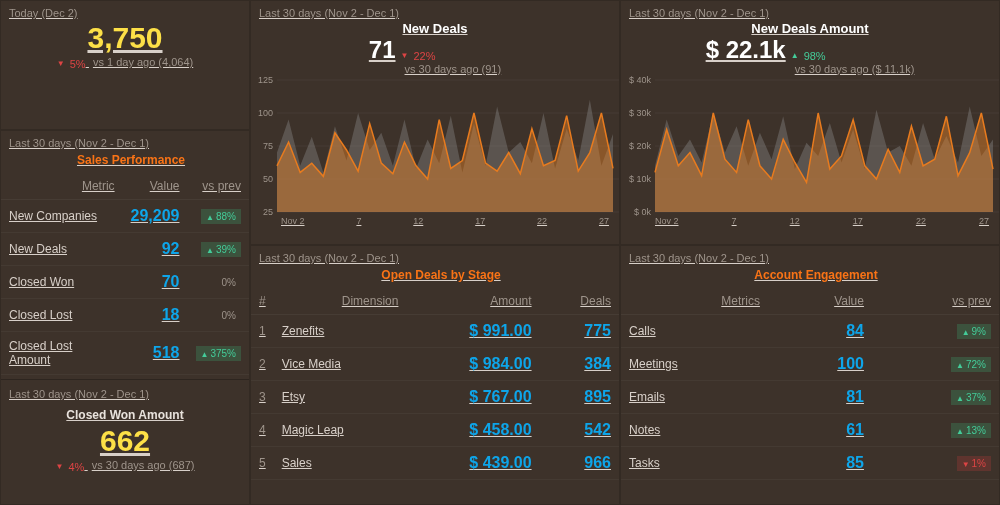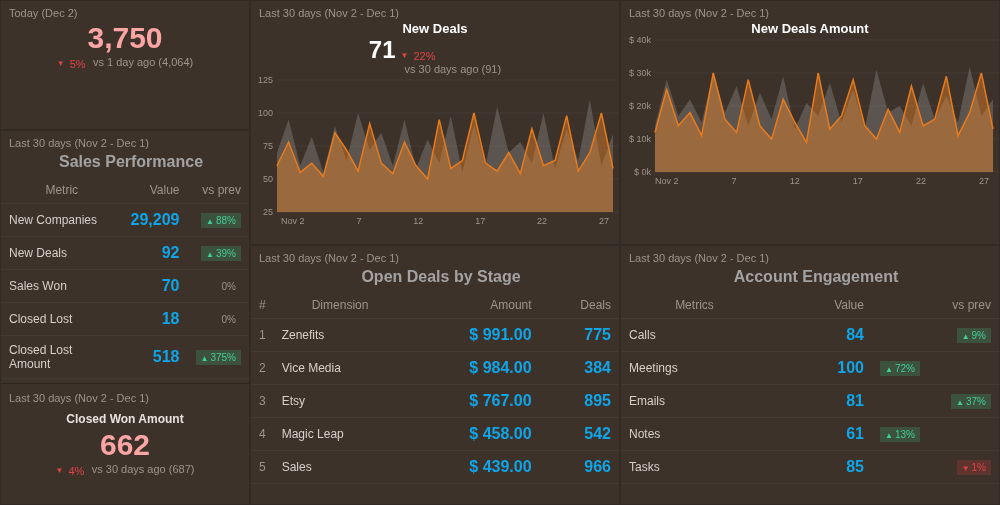--- a/index.html
+++ b/index.html
@@ -1,30 +1,30 @@
 <!DOCTYPE html>
 <html><head>
 <meta charset="utf-8">
 <style>
 * { margin:0; padding:0; box-sizing:border-box; }
 body { background:#4d3e35; font-family:Arial,Helvetica,sans-serif; color:#d8d0c9; width:1000px; height:505px; overflow:hidden; font-size:12px; }
-.grid { display:grid; grid-template-columns:250px 370px 380px; grid-template-rows:130px 115px 260px; gap:0; }
+.grid { display:grid; grid-template-columns:250px 370px 380px; grid-template-rows:130px 115px 260px; gap:0;text-decoration:underline; }
 .panel { background:rgba(50,40,33,0.55); border:1px solid rgba(0,0,0,0.15); position:relative; }
 .panel-label { color:#9e948b; font-size:11px; padding:6px 8px 0 8px; display:block; }
 .panel-center { text-align:center; }
 .metric-title { color:#e8e2dc; font-size:12px; margin-top:8px; font-weight:bold; }
-.big-number { color:#fca5a5; font-size:30px; font-weight:bold; margin-top:2px; }
+.big-number { color:#fde047; font-size:30px; font-weight:bold; margin-top:2px; }
 .delta { font-size:11px; display:inline-flex; align-items:center; gap:3px; }
 .delta.down { color:#d44; }
 .delta.up { color:#4c9; }
 .delta-context { color:#9e948b; font-size:11px; margin-left:4px; }
 .arrow-up::before { content:'▲'; font-size:8px; margin-right:2px; }
 .arrow-down::before { content:'▼'; font-size:8px; margin-right:2px; }
 .tbl { width:100%; border-collapse:collapse; font-size:12px; }
-.tbl th { text-align:center; color:#9e948b; font-weight:normal; padding:6px 8px; border-bottom:1px solid rgba(255,255,255,0.05); }
+.tbl th { text-align:right; color:#9e948b; font-weight:normal; padding:6px 8px; border-bottom:1px solid rgba(255,255,255,0.05); }
 .tbl td { padding:7px 8px; border-bottom:1px solid rgba(255,255,255,0.04); }
 .tbl .val { text-align:right; color:#0ea5e9; font-weight:bold; font-size:16px; }
 .badge { display:inline-block; padding:2px 5px; border-radius:0; font-size:10px; }
 .badge.up { background:rgba(60,180,120,0.25); color:#4c9; }
 .badge.down { background:rgba(200,60,60,0.25); color:#d44; }
 .badge.neutral { color:#9e948b; text-align:right; }
 .chart-header { display:flex; flex-direction:column; align-items:center; padding-top:2px; }
 .chart-header .row { display:flex; align-items:baseline; gap:5px; }
 .chart-title { color:#fff; font-size:13px; font-weight:bold; }
 .chart-big { color:#fff; font-size:24px; font-weight:bold; }
@@ -32,21 +32,21 @@
 .area-prev { fill:rgba(150,150,150,0.35); }
 .area-cur { fill:rgba(230,130,40,0.45); }
 .line-cur { stroke:#e87b1e; stroke-width:1.5; fill:none; }
 
 .c-contacts { grid-column:1; grid-row:1; }
 .c-sales   { grid-column:1; grid-row:2/span 2; overflow:hidden; }
 .c-newdeals{ grid-column:2; grid-row:1/span 2; }
 .c-amount  { grid-column:3; grid-row:1/span 2; }
 .c-open    { grid-column:2; grid-row:3; }
 .c-engage  { grid-column:3; grid-row:3; }
-.section-title { text-align:center; color:#a3a3a3; font-weight:bold; font-size:16px; padding:4px 0 6px;margin-left:12px; }
+.section-title { text-align:center; color:#f97316; font-weight:bold; font-size:12px; padding:4px 0 6px;margin-left:12px; }
 .closed-won-panel { border-top:1px solid rgba(0,0,0,0.25); margin-top:4px; padding-top:2px;}
 </style>
 </head>
 <body>
 
 <div class="grid">
 
   <div class="panel c-contacts panel-center">
     <span class="panel-label" style="text-align:left;">Today (Dec 2)</span>
     <div class="big-number">3,750</div>
@@ -72,21 +72,21 @@
             <td>New Companies</td>
             <td class="val">29,209</td>
             <td style="text-align:right"><span class="badge up arrow-up">88%</span></td>
           </tr>
           <tr>
             <td>New Deals</td>
             <td class="val">92</td>
             <td style="text-align:right"><span class="badge up arrow-up">39%</span></td>
           </tr>
           <tr>
-            <td>Sales Won</td>
+            <td>Closed Won</td>
             <td class="val">70</td>
             <td style="text-align:right"><span class="badge neutral">0%</span></td>
           </tr>
           <tr>
             <td>Closed Lost</td>
             <td class="val">18</td>
             <td style="text-align:right"><span class="badge neutral">0%</span></td>
           </tr>
           <tr>
             <td>Closed Lost Amount</td>
@@ -140,20 +140,27 @@
         <span>17</span>
         <span>22</span>
         <span>27</span>
       </div>
   </div>
 
   <div class="panel c-amount">
     <span class="panel-label">Last 30 days (Nov 2 - Dec 1)</span>
     <div class="chart-header">
       <div class="chart-title">New Deals Amount</div>
+      <div class="row">
+        <span class="chart-big">$ 22.1k</span>
+        <span>
+          <span class="delta up arrow-up">98%</span><br>
+          <span class="delta-context">vs 30 days ago ($ 11.1k)</span>
+        </span>
+      </div>
     </div>
     <svg class="chart" id="chart1" viewBox="0 0 378 140">
         <line x1="34" x2="378" y1="136" y2="136" stroke="rgba(255,255,255,0.05)"></line>
         <text x="30" y="139" text-anchor="end" fill="#9e948b" font-size="9">$ 0k</text>
         <line x1="34" x2="378" y1="103" y2="103" stroke="rgba(255,255,255,0.05)"></line>
         <text x="30" y="106" text-anchor="end" fill="#9e948b" font-size="9">$ 10k</text>
         <line x1="34" x2="378" y1="70" y2="70" stroke="rgba(255,255,255,0.05)"></line>
         <text x="30" y="73" text-anchor="end" fill="#9e948b" font-size="9">$ 20k</text>
         <line x1="34" x2="378" y1="37" y2="37" stroke="rgba(255,255,255,0.05)"></line>
         <text x="30" y="40" text-anchor="end" fill="#9e948b" font-size="9">$ 30k</text>
@@ -233,31 +240,31 @@
         </thead>
       <tbody id="engage-rows">
           <tr>
             <td>Calls</td>
             <td class="val">84</td>
             <td style="text-align:right"><span class="badge up arrow-up">9%</span></td>
           </tr>
           <tr>
             <td>Meetings</td>
             <td class="val">100</td>
-            <td style="text-align:left"><span class="badge up arrow-up">72%</span></td>
+            <td style="text-align:right"><span class="badge up arrow-up">72%</span></td>
           </tr>
           <tr>
             <td>Emails</td>
             <td class="val">81</td>
             <td style="text-align:right"><span class="badge up arrow-up">37%</span></td>
           </tr>
           <tr>
             <td>Notes</td>
             <td class="val">61</td>
-            <td style=""><span class="badge up arrow-up">13%</span></td>
+            <td style="text-align:right"><span class="badge up arrow-up">13%</span></td>
           </tr>
           <tr>
             <td>Tasks</td>
             <td class="val">85</td>
             <td style="text-align:right"><span class="badge down arrow-down">1%</span></td>
           </tr>
         </tbody>
     </table>
   </div>
 

